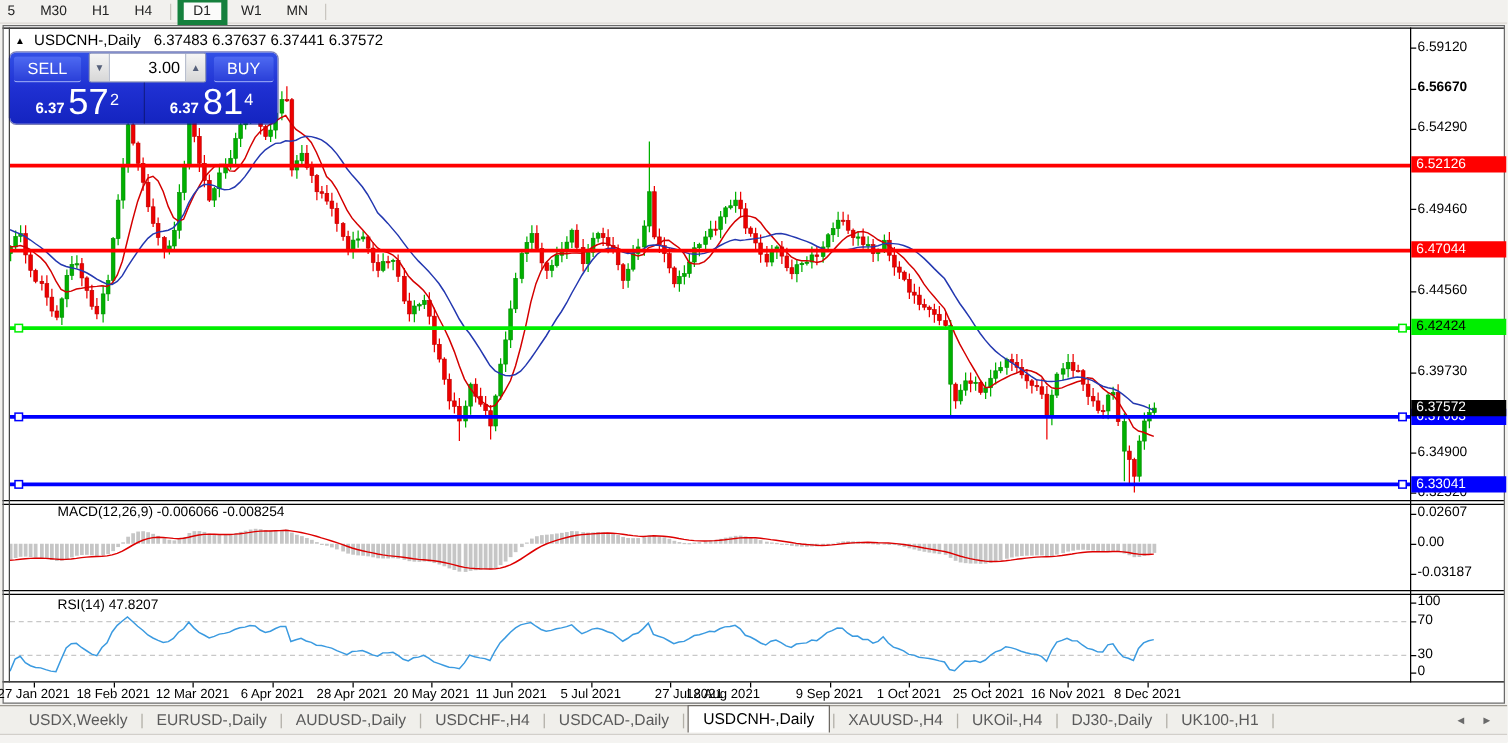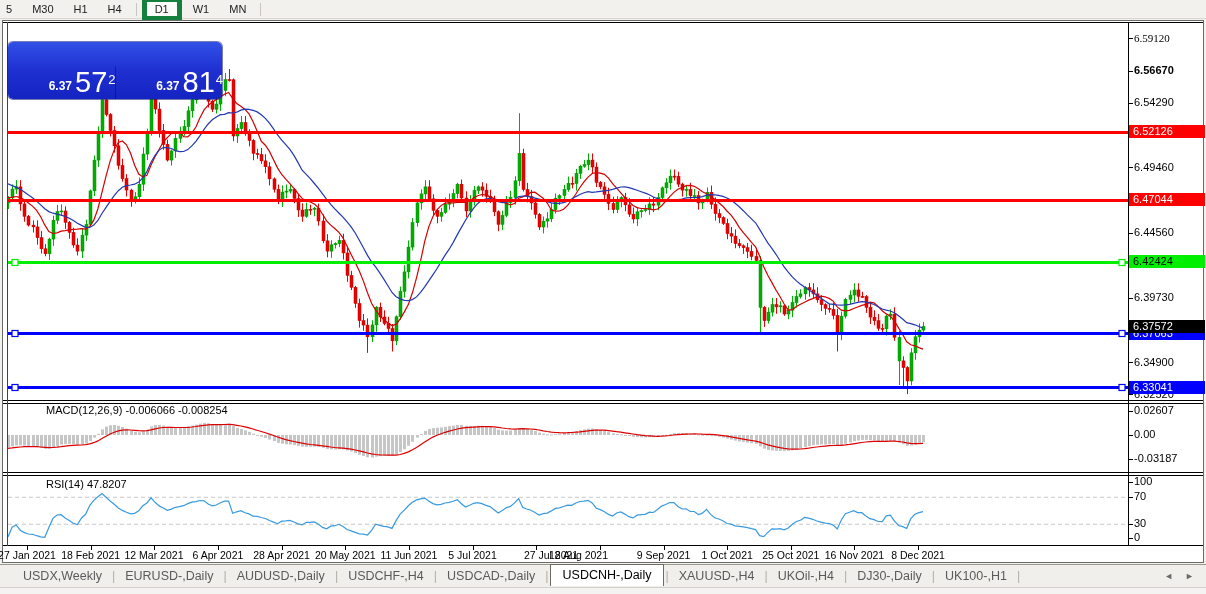--- a/index.html
+++ b/index.html
@@ -23,21 +23,21 @@
   #tp-row1{position:absolute;left:0;top:0;width:100%;height:24px;display:flex;align-items:center;}
   .tp-btn{height:20px;margin-top:2px;border-radius:3px;color:#fff;font-size:13px;display:flex;align-items:center;justify-content:center;background:linear-gradient(180deg,#4e6af2 0%,#2a3fd8 100%);border-bottom:1px solid rgba(255,255,255,.5);}
   #sell-btn{width:54px;margin-left:3px;}
   #buy-btn{width:48px;margin-right:3px;}
   #vol-group{flex:1;display:flex;height:22px;margin:0 6px;border:1px solid #8e97b8;border-radius:2px;overflow:hidden;background:#fff;}
   .spin-btn{width:15px;background:linear-gradient(180deg,#f5f5f5,#d7d7d7);border:0;font-size:8px;color:#55607a;display:flex;align-items:center;justify-content:center;}
   #vol-down{border-right:1px solid #b9bfce;}
   #vol-up{border-left:1px solid #b9bfce;}
   #vol-value{flex:1;background:#fff;color:#000;font-size:13px;text-align:right;padding:0 4px 0 0;line-height:22px;}
   #tp-row2{position:absolute;left:0;top:24px;width:100%;height:33px;display:flex;}
-  .tp-price{flex:1;display:flex;align-items:flex-end;justify-content:flex-end;color:#fff;padding-bottom:3px;}
+  .tp-price{flex:1;display:flex;align-items:flex-end;justify-content:center;color:#fff;padding-bottom:3px;}
   #tp-sell-price{border-right:1px solid rgba(0,0,20,.35);}
   .tp-small{font-size:12px;font-weight:bold;margin:0 3px 3px 0;}
   .tp-big{font-size:29px;line-height:27px;}
   .tp-sup{font-size:13px;position:relative;top:-9px;left:1px;}
   
   #tab-bar{position:absolute;left:0;top:564px;width:1206px;height:23px;background:#f0efeb;border-top:1px solid #9b978f;display:flex;align-items:center;font-size:12.5px;color:#5a5a5a;padding-left:14px;box-sizing:border-box;}
   .tab{padding:2px 9px;white-space:nowrap;cursor:default;}
   .tab.active{background:#fff;border:1px solid #6e6a64;border-bottom:none;color:#000;padding:3px 12px 4px 12px;margin-top:-2px;}
   .tab-sep{color:#b3b0a8;margin:0 1px;}
   #tab-arrows{margin-left:auto;margin-right:12px;color:#6a6a6a;font-size:9px;display:flex;gap:12px;}
@@ -807,24 +807,29 @@
       <line x1="536.5" y1="546" x2="536.5" y2="550" stroke="#000000"></line>
       <line x1="600.5" y1="546" x2="600.5" y2="550" stroke="#000000"></line>
       <line x1="664.5" y1="546" x2="664.5" y2="550" stroke="#000000"></line>
       <line x1="727.5" y1="546" x2="727.5" y2="550" stroke="#000000"></line>
       <line x1="791.5" y1="546" x2="791.5" y2="550" stroke="#000000"></line>
       <line x1="854.5" y1="546" x2="854.5" y2="550" stroke="#000000"></line>
       <line x1="918.5" y1="546" x2="918.5" y2="550" stroke="#000000"></line>
     </svg>
 
   <div id="overlay">
+    <div id="chart-title">
+      <span class="tri">▲</span>
+      <span>USDCNH-,Daily</span>
+      <span style="margin-left:7px">6.37483 6.37637 6.37441 6.37572</span>
+    </div>
     <div class="ind-label" style="top:404px">MACD(12,26,9) -0.006066 -0.008254</div>
     <div class="ind-label" style="top:478px">RSI(14) 47.8207</div>
     <div id="axis-labels">
-        <div class="axlab" style="top: 31.5px; font-family: Liberation Serif, serif;">6.59120</div>
+        <div class="axlab" style="top: 31.5px;">6.59120</div>
         <div class="axlab" style="top: 64.2979px; font-weight: bold;">6.56670</div>
         <div class="axlab" style="top: 96.1586px;">6.54290</div>
         <div class="axlab" style="top: 160.817px;">6.49460</div>
         <div class="axlab" style="top: 226.413px;">6.44560</div>
         <div class="axlab" style="top: 291.072px;">6.39730</div>
         <div class="axlab" style="top: 355.73px;">6.34900</div>
         <div class="axlab" style="top: 387.591px;">6.32520</div>
         <div class="plab" style="top: 125.128px; background: rgb(255, 0, 0); color: rgb(255, 255, 255);">6.52126</div>
         <div class="plab" style="top: 193.16px; background: rgb(255, 0, 0); color: rgb(255, 255, 255);">6.47044</div>
         <div class="plab" style="top: 255.007px; background: rgb(0, 238, 0); color: rgb(0, 0, 0);">6.42424</div>
@@ -852,20 +857,29 @@
         <div class="datelab" style="left: 566px; text-align: right;">18 Aug 2021</div>
         <div class="datelab" style="left: 663.5px;">9 Sep 2021</div>
         <div class="datelab" style="left: 727.15px;">1 Oct 2021</div>
         <div class="datelab" style="left: 790.8px;">25 Oct 2021</div>
         <div class="datelab" style="left: 854.45px;">16 Nov 2021</div>
         <div class="datelab" style="left: 918.1px;">8 Dec 2021</div>
       </div>
   </div>
 
   <div id="trade-panel">
+    <div id="tp-row1">
+      <div class="tp-btn" id="sell-btn">SELL</div>
+      <div id="vol-group">
+        <div class="spin-btn" id="vol-down">▼</div>
+        <div id="vol-value">3.00</div>
+        <div class="spin-btn" id="vol-up">▲</div>
+      </div>
+      <div class="tp-btn" id="buy-btn">BUY</div>
+    </div>
     <div id="tp-row2">
       <div class="tp-price" id="tp-sell-price">
         <span class="tp-small">6.37</span>
         <span class="tp-big">57</span>
         <span class="tp-sup">2</span>
       </div>
       <div class="tp-price" id="tp-buy-price">
         <span class="tp-small">6.37</span>
         <span class="tp-big">81</span>
         <span class="tp-sup">4</span>

